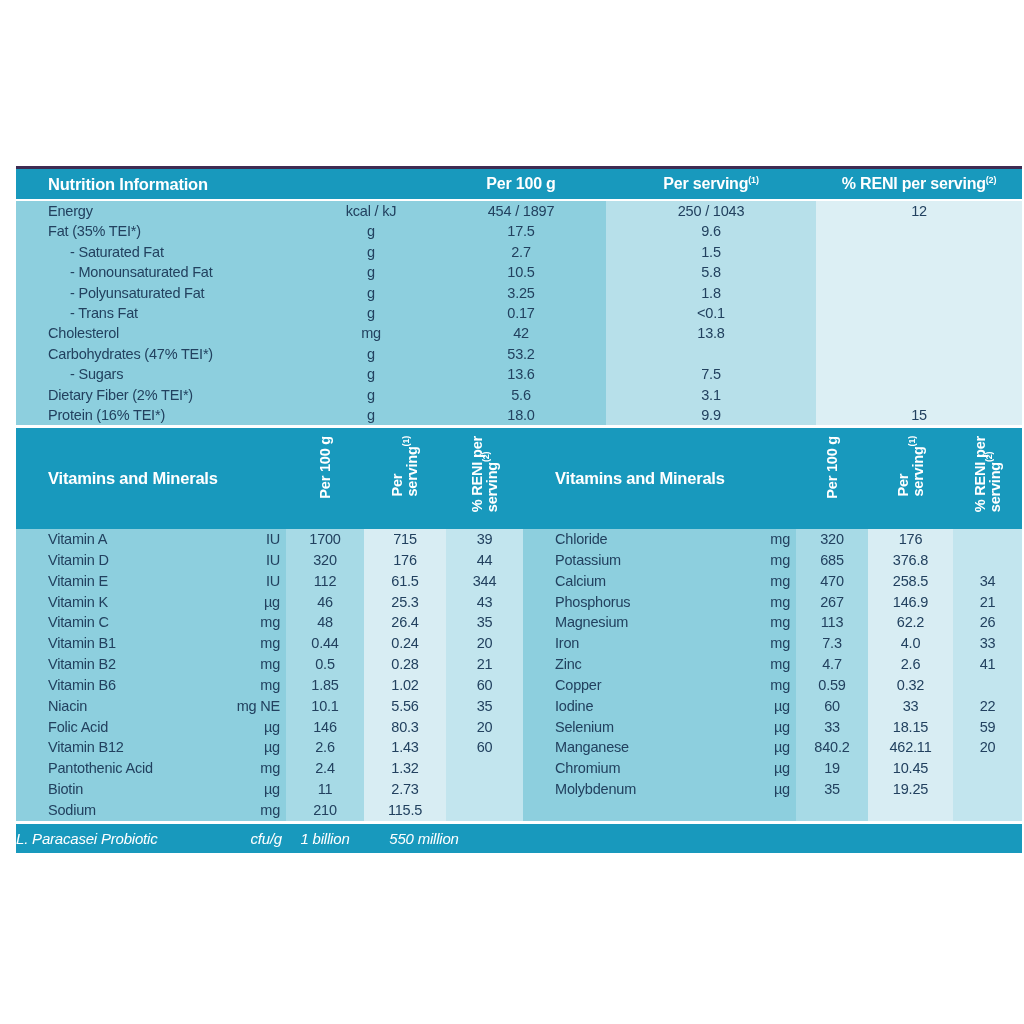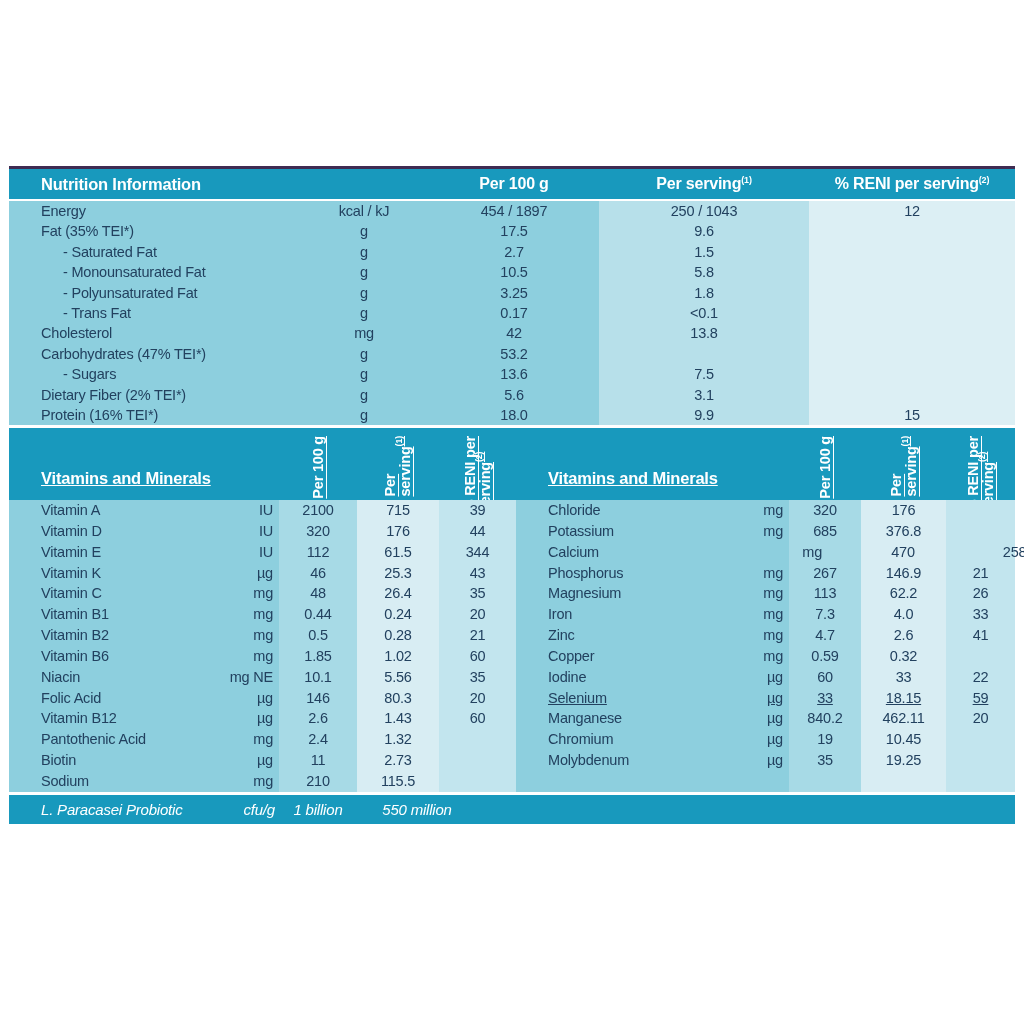--- a/index.html
+++ b/index.html
@@ -1,18 +1,18 @@
 <!DOCTYPE html>
 <html><head>
 <meta charset="utf-8">
 <style>
   html,body{margin:0;padding:0;background:#fff;}
   .page{position:relative;width:1024px;height:1024px;background:#ffffff;overflow:hidden;
         font-family:"Liberation Sans",sans-serif;color:#22415F;}
-  .panel{position:absolute;left:9px;top:166px;width:1006px;}
+  .panel{position:absolute;left:16px;top:166px;width:1006px;}
   .topline{height:3px;background:#3F2B52;}
   .teal{background:#1899BD;color:#ffffff;}
   .gap{height:2px;background:#ffffff;}
 
   
   .t1-grid{display:grid;grid-template-columns:290px 130px 170px 210px 206px;}
   .t1-header{height:30px;align-items:center;font-weight:bold;font-size:16px;letter-spacing:-0.2px;}
   .t1-header .title{padding-left:32px;font-size:16.5px;}
   .t1-header .ch{text-align:center;}
   sup{font-size:9px;vertical-align:super;line-height:0;}
@@ -23,21 +23,21 @@
   .t1-row{position:relative;height:20.4px;line-height:20.4px;display:grid;
           grid-template-columns:290px 130px 170px 210px 206px;}
   .t1-row .name{padding-left:32px;white-space:nowrap;}
   .t1-row .name.indent{padding-left:54px;}
   .cellc{text-align:center;}
 
   
   .vit-section{display:flex;}
   .half-l{width:507px;}
   .half-r{width:499px;}
-  .vit-head{height:72px;position:relative;text-decoration:underline;}
+  .vit-head{height:101px;position:relative;}
   .vit-head-grid{display:grid;height:101px;}
   .hl-cols{grid-template-columns:220px 50px 78px 82px 77px;}
   .hr-cols{grid-template-columns:213px 60px 72px 85px 69px;}
   .vit-title{grid-column:1 / span 2;align-self:center;padding-left:32px;font-weight:bold;
              font-size:16.5px;letter-spacing:-0.2px;white-space:nowrap;}
   .vhead{writing-mode:vertical-rl;transform:rotate(180deg);align-self:start;justify-self:center;
          font-weight:bold;font-size:14.5px;line-height:15px;white-space:pre-line;
          margin-top:8px;letter-spacing:-0.2px;}
   .vit-body{position:relative;background:#8DCFDE;height:292px;font-size:14.5px;letter-spacing:-0.2px;}
   .vl-b1{left:270px;width:78px;background:#A7DAE6;}
@@ -46,21 +46,21 @@
   .vr-b1{left:273px;width:72px;background:#A7DAE6;}
   .vr-b2{left:345px;width:85px;background:#D8EDF3;}
   .vr-b3{left:430px;width:69px;background:#C2E5EE;}
   .v-row{position:relative;height:20.85px;line-height:20.85px;display:grid;}
   .v-row .name{padding-left:32px;white-space:nowrap;}
   .v-row .unit{text-align:right;padding-right:6px;}
 
   
   .prob-bar{height:29px;display:grid;grid-template-columns:220px 50px 78px 120px auto;
             align-items:center;font-style:italic;font-size:15px;letter-spacing:-0.2px;}
-  .prob-bar .name{padding-left:32px;white-space:nowrap;}
+  .prob-bar .name{white-space:nowrap;}
   .prob-bar .unit{text-align:right;padding-right:4px;}
 </style>
 </head>
 <body>
 
 <div class="page">
   <div class="panel">
 
     <div class="topline"></div>
 
@@ -181,21 +181,21 @@
           </div>
         </div>
         <div class="vit-body">
           <div class="band vl-b1"></div>
           <div class="band vl-b2"></div>
           <div class="band vl-b3"></div>
 
             <div class="v-row hl-cols" style="grid-template-columns:220px 50px 78px 82px 77px;">
               <span class="name">Vitamin A</span>
               <span class="unit">IU</span>
-              <span class="cellc">2100</span>
+              <span class="cellc">1700</span>
               <span class="cellc">715</span>
               <span class="cellc">39</span>
             </div>
 
             <div class="v-row hl-cols" style="grid-template-columns:220px 50px 78px 82px 77px;">
               <span class="name">Vitamin D</span>
               <span class="unit">IU</span>
               <span class="cellc">320</span>
               <span class="cellc">176</span>
               <span class="cellc">44</span>
@@ -324,21 +324,21 @@
             </div>
 
             <div class="v-row" style="grid-template-columns:213px 60px 72px 85px 69px;">
               <span class="name">Potassium</span>
               <span class="unit">mg</span>
               <span class="cellc">685</span>
               <span class="cellc">376.8</span>
               <span class="cellc"></span>
             </div>
 
-            <div class="v-row" style="grid-template-columns:213px 60px 72px 85px 69px;gap:39px;">
+            <div class="v-row" style="grid-template-columns:213px 60px 72px 85px 69px;">
               <span class="name">Calcium</span>
               <span class="unit">mg</span>
               <span class="cellc">470</span>
               <span class="cellc">258.5</span>
               <span class="cellc">34</span>
             </div>
 
             <div class="v-row" style="grid-template-columns:213px 60px 72px 85px 69px;">
               <span class="name">Phosphorus</span>
               <span class="unit">mg</span>
@@ -380,21 +380,21 @@
             </div>
 
             <div class="v-row" style="grid-template-columns:213px 60px 72px 85px 69px;">
               <span class="name">Iodine</span>
               <span class="unit">µg</span>
               <span class="cellc">60</span>
               <span class="cellc">33</span>
               <span class="cellc">22</span>
             </div>
 
-            <div class="v-row" style="grid-template-columns:213px 60px 72px 85px 69px;text-decoration:underline;">
+            <div class="v-row" style="grid-template-columns:213px 60px 72px 85px 69px;">
               <span class="name">Selenium</span>
               <span class="unit">µg</span>
               <span class="cellc">33</span>
               <span class="cellc">18.15</span>
               <span class="cellc">59</span>
             </div>
 
             <div class="v-row" style="grid-template-columns:213px 60px 72px 85px 69px;">
               <span class="name">Manganese</span>
               <span class="unit">µg</span>

